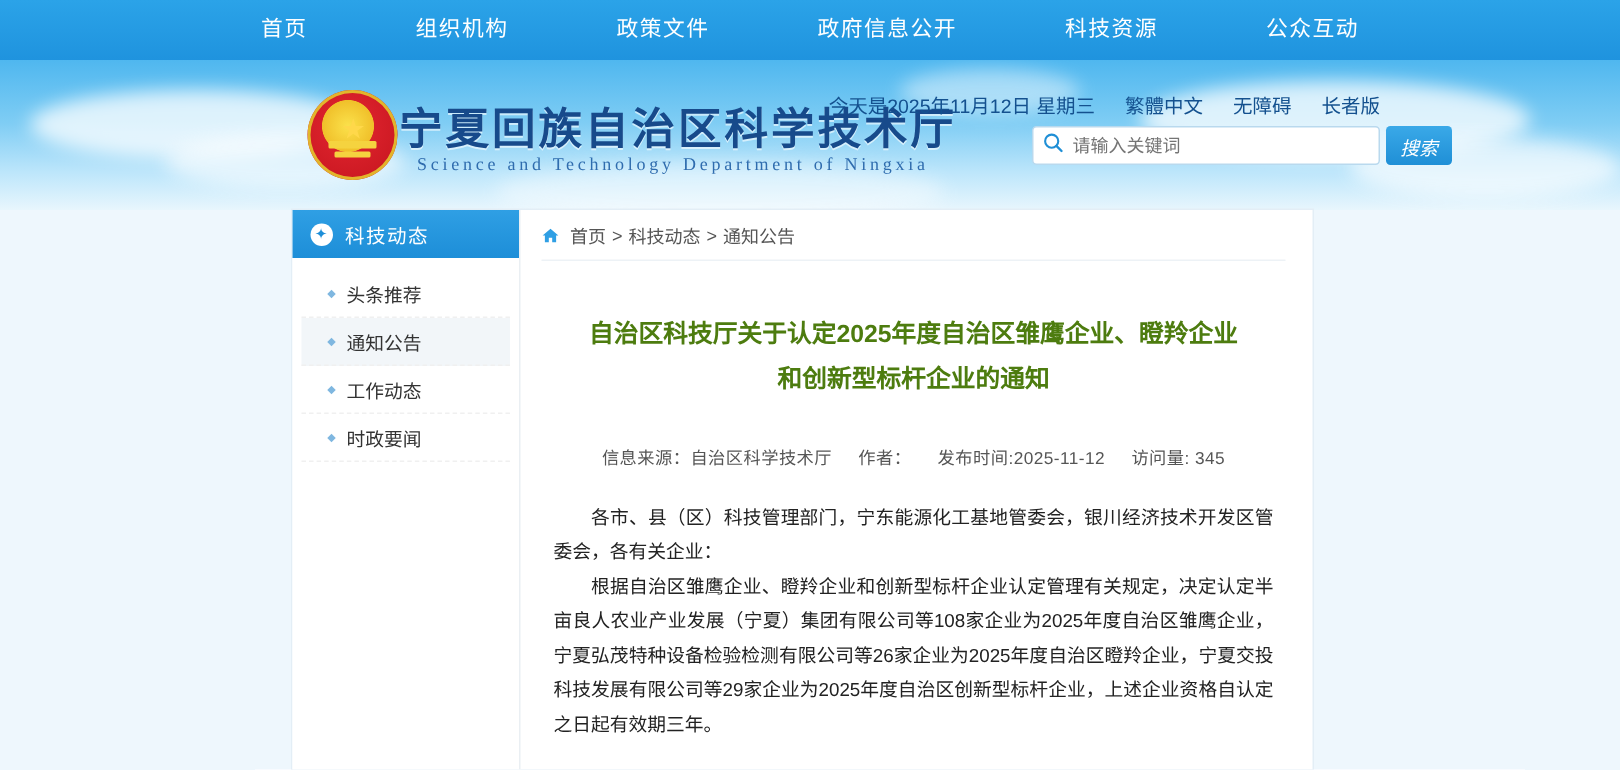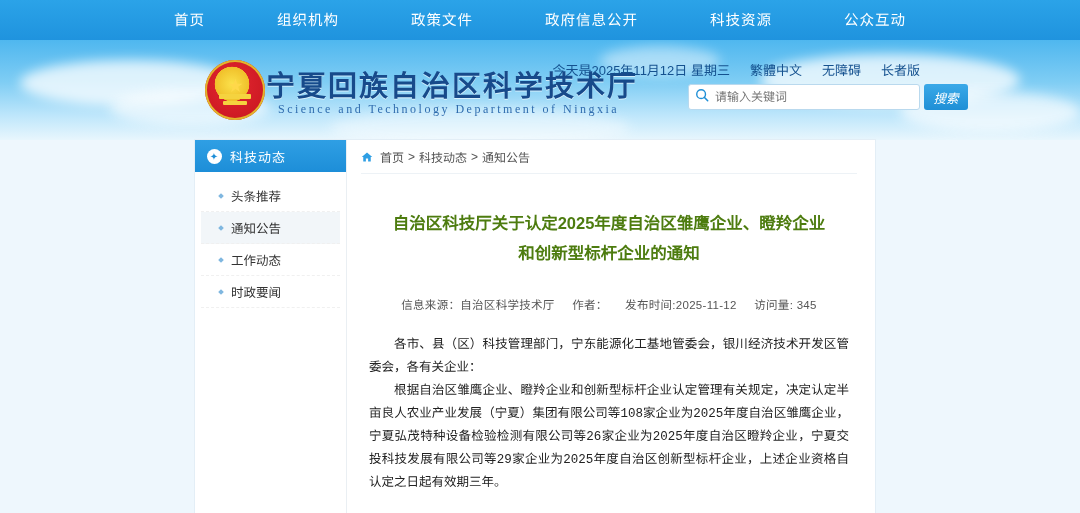--- a/index.html
+++ b/index.html
@@ -263,21 +263,21 @@
   .meta span { margin: 0 7px; }
 
   .body-text {
     margin-top: 22px;
     font-size: 12.5px;
     color: #222;
     line-height: 23px;
     text-align: justify;
     padding: 0 8px;
   }
-  .body-text p { margin: 0; text-indent: 2em; font-family: Liberation Mono, monospace; }
+  .body-text p { margin: 0; text-indent: 2em; }
 </style>
 </head>
 <body>
 
 <div class="topnav">
   <div class="nav-item">首页</div>
   <div class="nav-item">组织机构</div>
   <div class="nav-item">政策文件</div>
   <div class="nav-item">政府信息公开</div>
   <div class="nav-item">科技资源</div>

